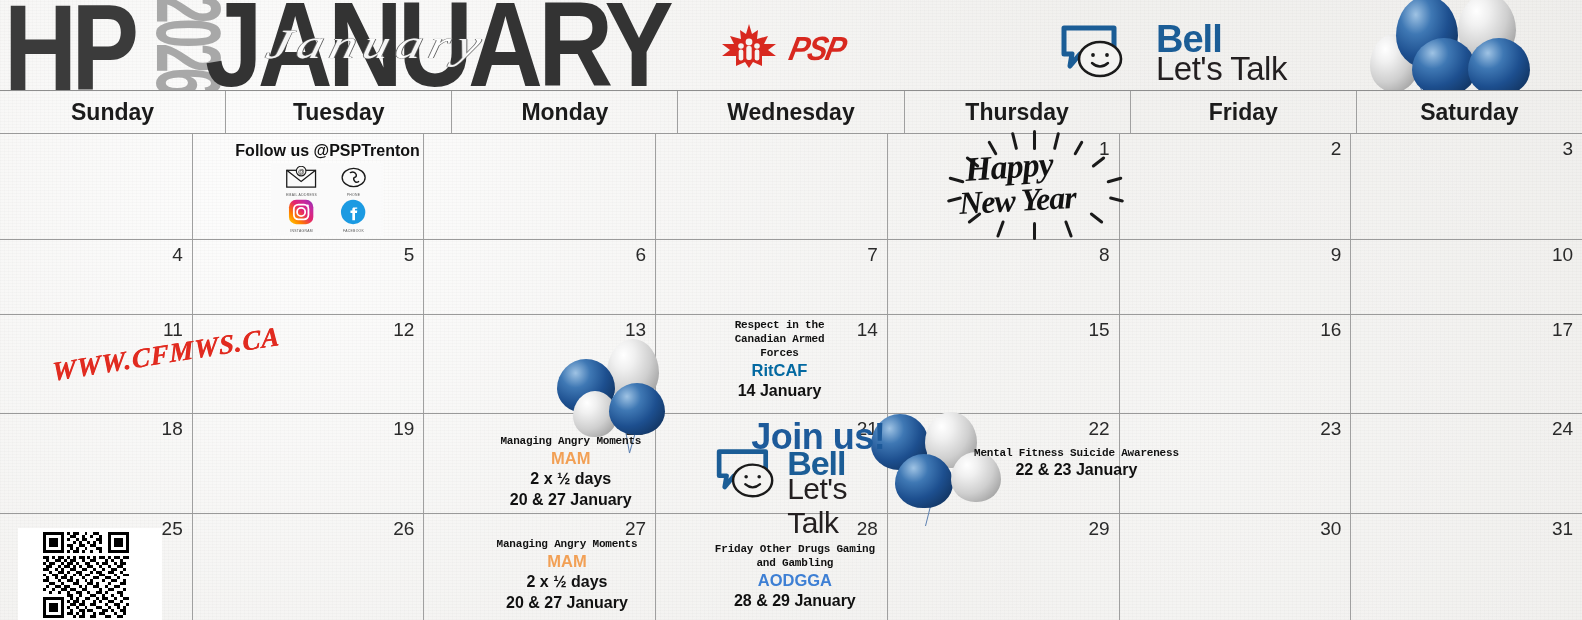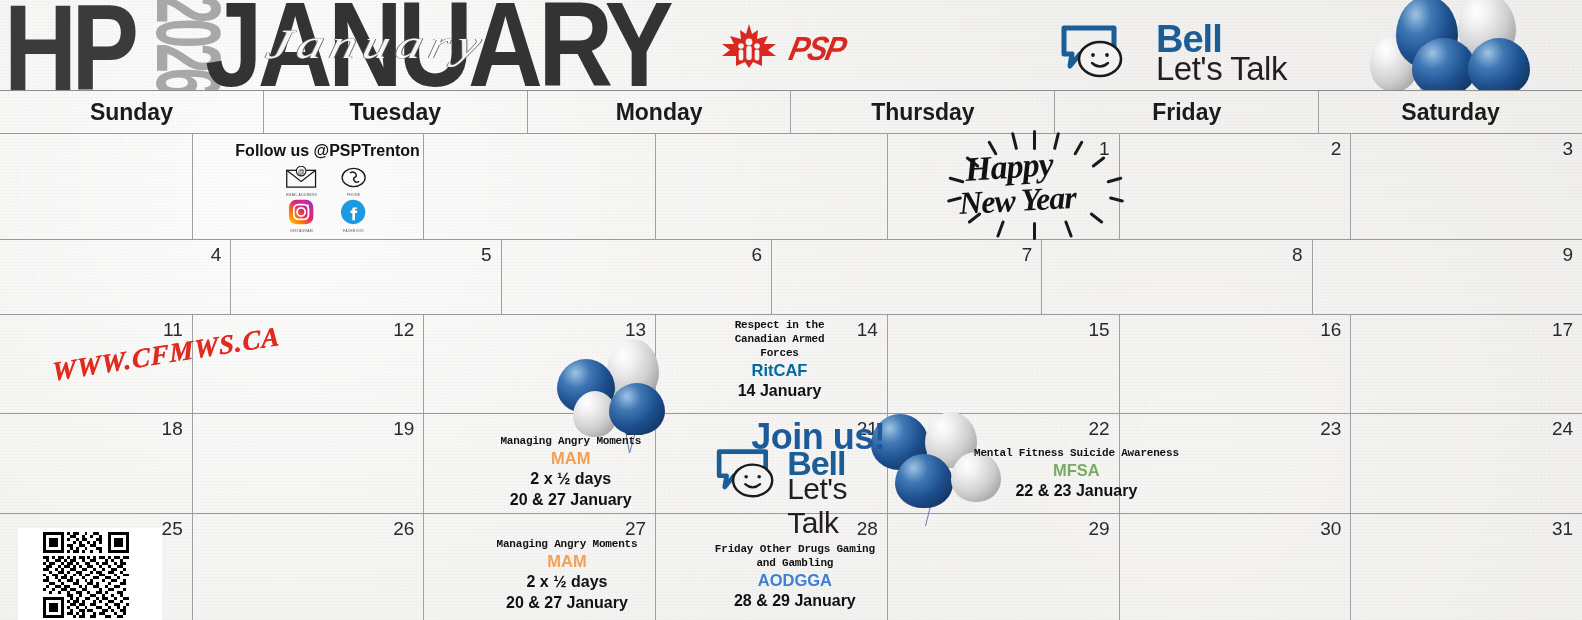--- a/index.html
+++ b/index.html
@@ -225,20 +225,21 @@
     <div class="balloon bl-blue" style="left:116px;top:44px;width:62px;height:58px;"></div>
   </div>
 </div>
 
 <div class="grid">
 
   <div class="hdr-row">
     <div class="hdr-cell">Sunday</div>
     <div class="hdr-cell">Tuesday</div>
     <div class="hdr-cell">Monday</div>
+    <div class="hdr-cell">Wednesday</div>
     <div class="hdr-cell">Thursday</div>
     <div class="hdr-cell">Friday</div>
     <div class="hdr-cell">Saturday</div>
   </div>
 
   <div class="week r1">
     <div class="cell">
       <div class="daynum"></div>
     </div>
     <div class="cell">
@@ -343,20 +344,23 @@
       </div>
     <div class="cell">
         <div class="daynum">7</div>
       </div>
     <div class="cell">
         <div class="daynum">8</div>
       </div>
     <div class="cell">
         <div class="daynum">9</div>
       </div>
+    <div class="cell">
+        <div class="daynum">10</div>
+      </div>
   </div>
 
   <div class="week r3">
     <div class="cell">
       <div class="daynum">11</div>
       <div class="cfmws">WWW.CFMWS.CA</div>
     </div>
     <div class="cell">
         <div class="daynum">12</div>
       </div>
@@ -427,21 +431,20 @@
         <div class="balloon bl-blue" style="left:8px;top:4px;width:58px;height:56px;"></div>
         <div class="balloon bl-silver" style="left:62px;top:2px;width:52px;height:56px;"></div>
         <div class="balloon bl-blue" style="left:32px;top:44px;width:58px;height:54px;"></div>
         <div class="balloon bl-silver" style="left:88px;top:42px;width:50px;height:50px;"></div>
       </div>
     </div>
     <div class="cell">
       <div class="daynum">22</div>
       <div class="event" style="top:32px;left:78%;">
         <div class="ttl">Mental Fitness Suicide Awareness</div>
-        <div class="code code-green">MFSA</div>
         <div class="sub">22 &amp; 23 January</div>
       </div>
     </div>
     <div class="cell">
         <div class="daynum">23</div>
       </div>
     <div class="cell">
         <div class="daynum">24</div>
       </div>
   </div>

